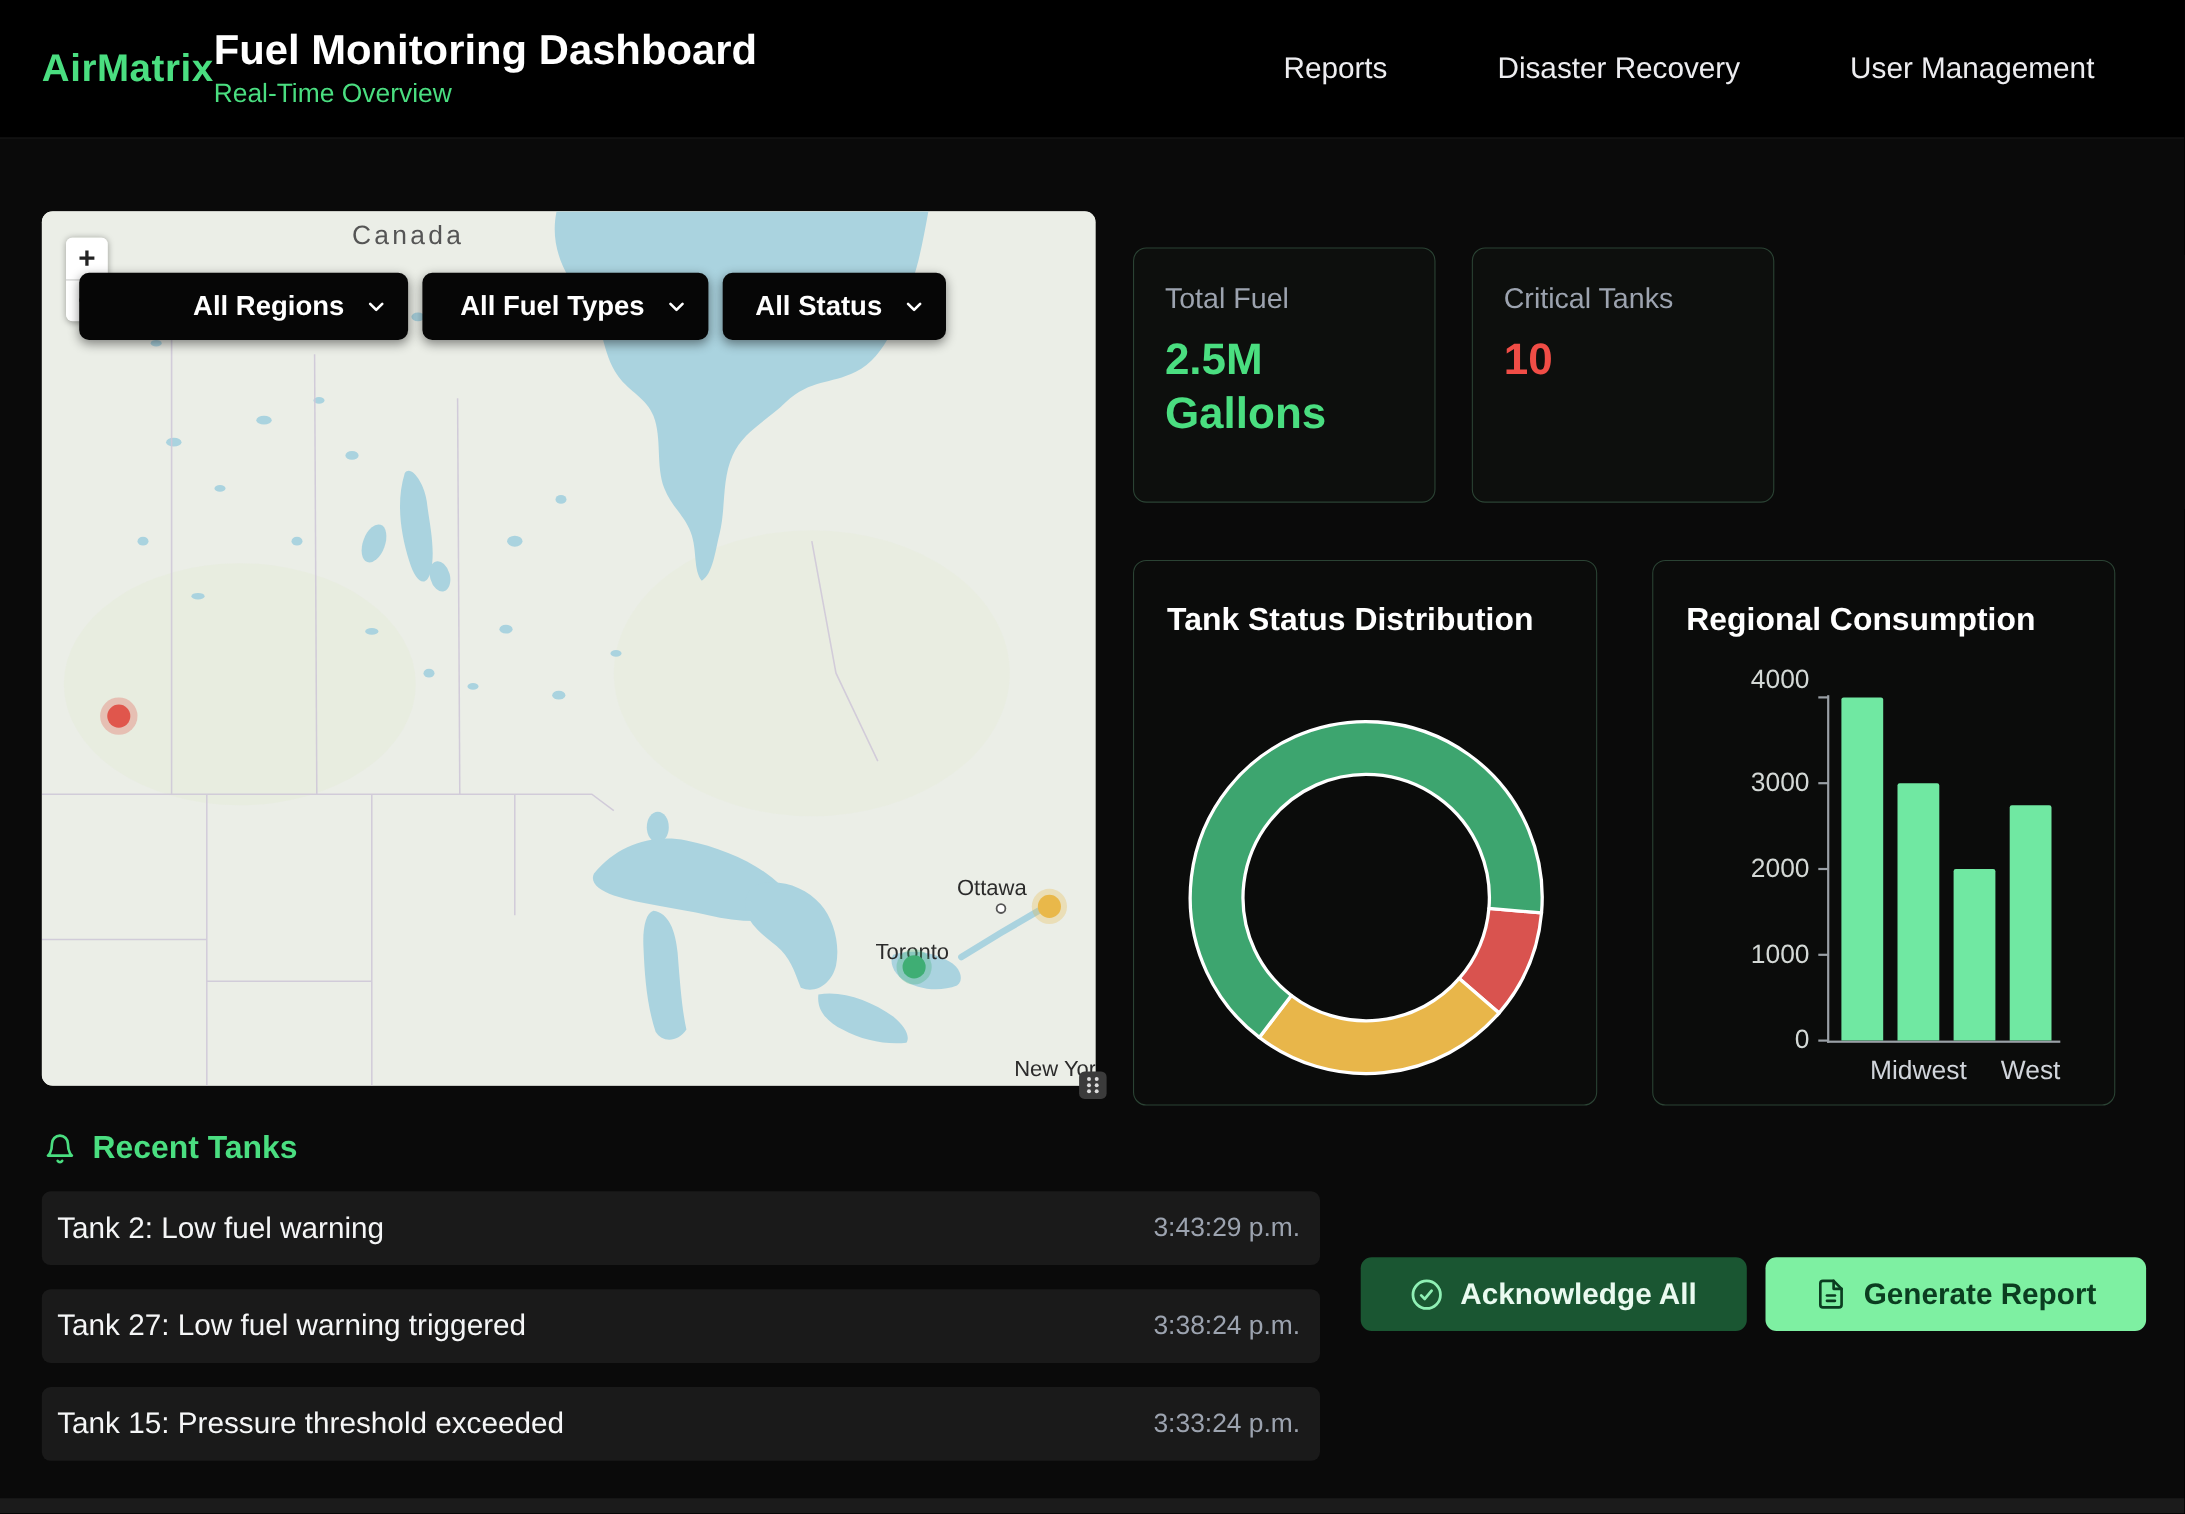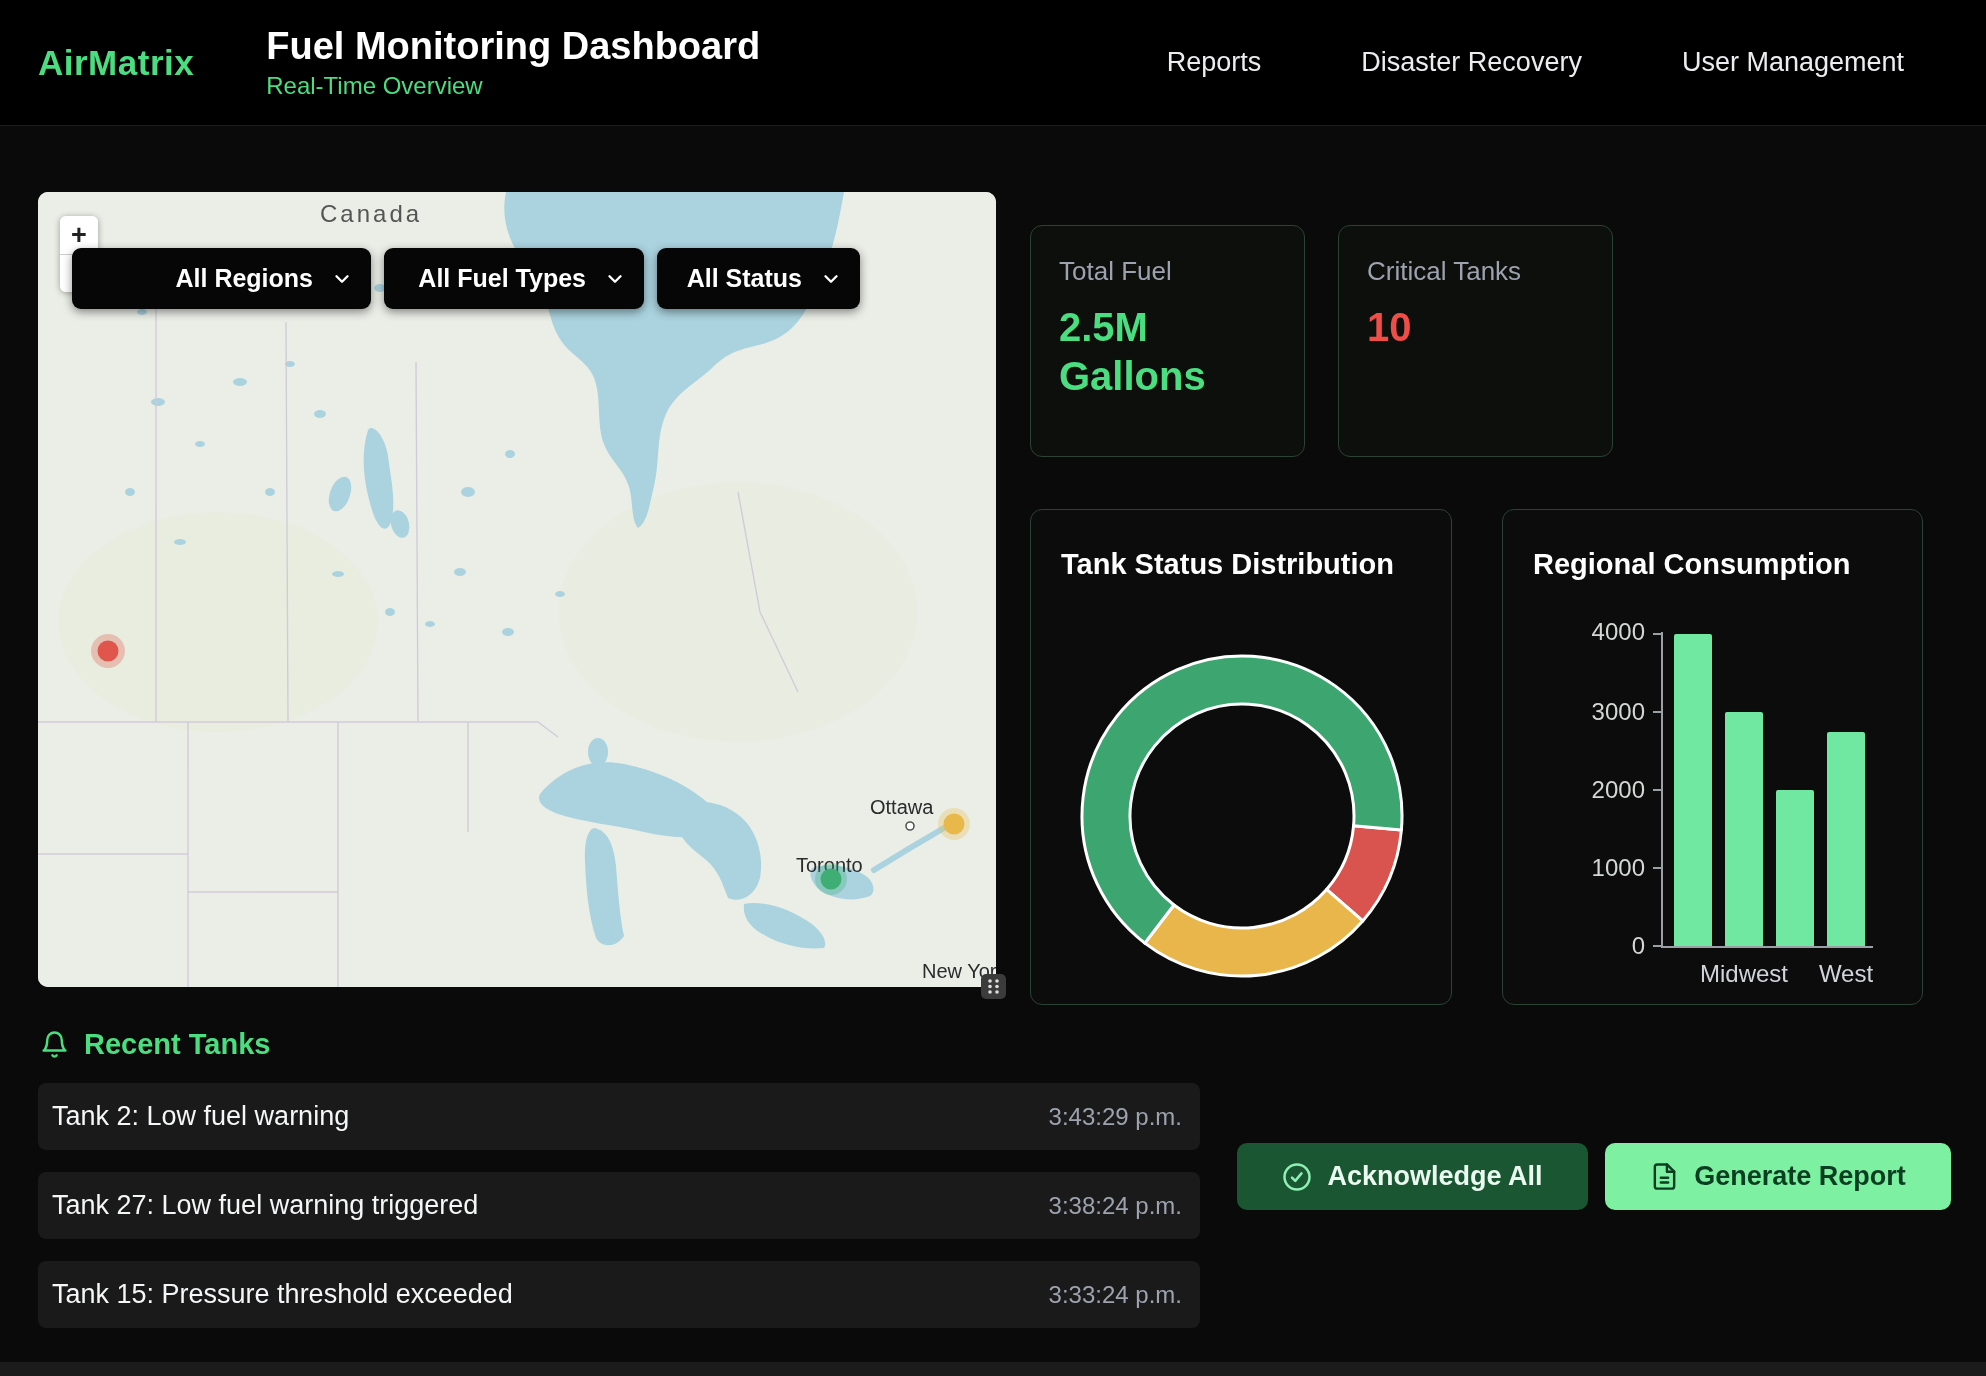--- a/index.html
+++ b/index.html
@@ -9,21 +9,21 @@
     background:#0a0a0a; font-family:"Liberation Sans","DejaVu Sans",sans-serif;
     color:#fff;
   }
   
   .header {
     position:absolute; top:0; left:0; width:100%; height:126px;
     background:#000; border-bottom:1px solid #1c1c1c;
     display:flex; align-items:center;
   }
   .logo { margin-left:38px; font-size:35px; font-weight:bold; color:#4ade80; letter-spacing:0.5px; cursor:pointer;}
-  .title-block { margin-left:72px; display:flex; flex-direction:column; }
+  .title-block { display:flex; flex-direction:column; }
   .page-title { font-size:38px; font-weight:bold; color:#fff; line-height:1.15; }
   .page-subtitle { font-size:24px; color:#4ade80; margin-top:4px; }
   .nav { margin-left:auto; display:flex; gap:100px; padding-right:82px; }
   .nav-item { font-size:27px; color:#ededf0; cursor:pointer; white-space:nowrap; }
 
   
   .map-panel {
     position:absolute; left:38px; top:192px; width:958px; height:795px;
     border-radius:10px; overflow:hidden; background:#ebeee7;
   }
@@ -282,21 +282,21 @@
           <div class="bar" style="left: 324px; top: 221.5px; width: 38px; height: 214.5px; background: rgb(112, 232, 162);"></div>
           <div class="bar-xlabel" style="left: 273px;">West</div>
           <div class="bar-ylabel" style="top: 422px;">0</div>
           <div class="bar-ytick" style="top: 435px;"></div>
           <div class="bar-ylabel" style="top: 344px;">1000</div>
           <div class="bar-ytick" style="top: 357px;"></div>
           <div class="bar-ylabel" style="top: 266px;">2000</div>
           <div class="bar-ytick" style="top: 279px;"></div>
           <div class="bar-ylabel" style="top: 188px;">3000</div>
           <div class="bar-ytick" style="top: 201px;"></div>
-          <div class="bar-ylabel" style="top: 108px;">4000</div>
+          <div class="bar-ylabel" style="top: 94px;">4000</div>
           <div class="bar-ytick" style="top: 123px;"></div>
         </div>
     </div>
   </div>
 
   <div class="alerts-header">
     <span style="display:flex;">
       <svg width="29" height="29" viewBox="0 0 24 24" fill="none" stroke="#4ade80" stroke-width="2" stroke-linecap="round" stroke-linejoin="round">
         <path d="M18 8a6 6 0 0 0-12 0c0 7-3 9-3 9h18s-3-2-3-9"></path>
         <path d="M13.7 21a2 2 0 0 1-3.4 0"></path>

